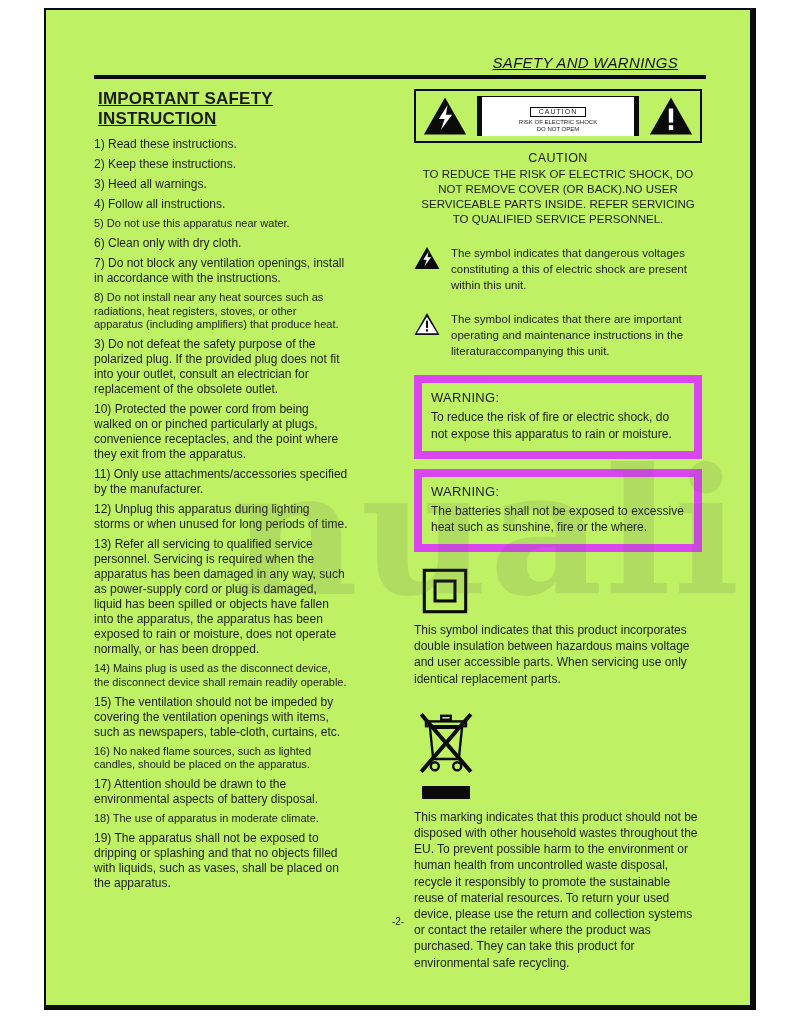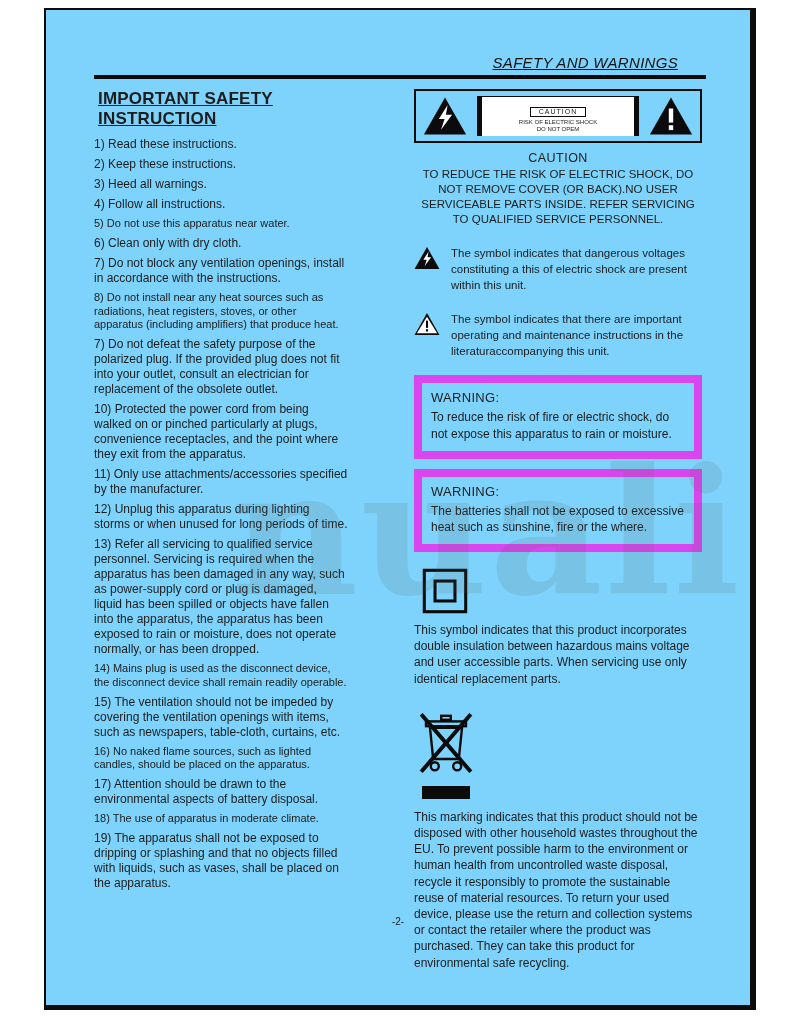--- a/index.html
+++ b/index.html
@@ -4,21 +4,21 @@
 <style>
   * { margin:0; padding:0; box-sizing:border-box; }
   html,body { background:#ffffff; }
   body {
     width:800px; height:1036px; position:relative;
     font-family:"Liberation Sans", sans-serif; color:#1c1c1c;
     overflow:hidden;
   }
   .sheet {
     position:absolute; left:44px; top:8px; width:712px; height:1002px;
-    background:#7dd3fc;
+    background:#bef264;
     border:2px solid #0b0b0b; border-right-width:6px; border-bottom-width:5px;
   }
   .content { padding:44px 44px 0 48px; position:relative; }
   .header-title {
     text-align:right; font-style:italic; font-size:15px; color:#111;
     padding-right:28px; text-decoration:underline; letter-spacing:0.3px;
   }
   .rule { height:4px; background:#0b0b0b; margin-top:4px; }
   .columns { display:flex; margin-top:10px; }
   .col-left { width:254px; }
@@ -93,21 +93,21 @@
       <div class="col-left">
         <div class="left-title">IMPORTANT SAFETY INSTRUCTION</div>
         <p>1) Read these instructions.</p>
         <p>2) Keep these instructions.</p>
         <p>3) Heed all warnings.</p>
         <p>4) Follow all instructions.</p>
         <p class="sm">5) Do not use this apparatus near water.</p>
         <p>6) Clean only with dry cloth.</p>
         <p>7) Do not block any ventilation openings, install in accordance with the instructions.</p>
         <p class="sm">8) Do not install near any heat sources such as radiations, heat registers, stoves, or other apparatus (including amplifiers) that produce heat.</p>
-        <p class="md">7) Do not defeat the safety purpose of the polarized plug. If the provided plug does not fit into your outlet, consult an electrician for replacement of the obsolete outlet.</p>
+        <p class="md">3) Do not defeat the safety purpose of the polarized plug. If the provided plug does not fit into your outlet, consult an electrician for replacement of the obsolete outlet.</p>
         <p class="md">10) Protected the power cord from being walked on or pinched particularly at plugs, convenience receptacles, and the point where they exit from the apparatus.</p>
         <p>11) Only use attachments/accessories specified by the manufacturer.</p>
         <p>12) Unplug this apparatus during lighting storms or when unused for long periods of time.</p>
         <p class="md">13) Refer all servicing to qualified service personnel. Servicing is required when the apparatus has been damaged in any way, such as power-supply cord or plug is damaged, liquid has been spilled or objects have fallen into the apparatus, the apparatus has been exposed to rain or moisture, does not operate normally, or has been dropped.</p>
         <p class="sm">14) Mains plug is used as the disconnect device, the disconnect device shall remain readily operable.</p>
         <p>15) The ventilation should not be impeded by covering the ventilation openings with items, such as newspapers, table-cloth, curtains, etc.</p>
         <p class="sm">16) No naked flame sources, such as lighted candles, should be placed on the apparatus.</p>
         <p>17) Attention should be drawn to the environmental aspects of battery disposal.</p>
         <p class="sm">18) The use of apparatus in moderate climate.</p>
         <p>19) The apparatus shall not be exposed to dripping or splashing and that no objects filled with liquids, such as vases, shall be placed on the apparatus.</p>

